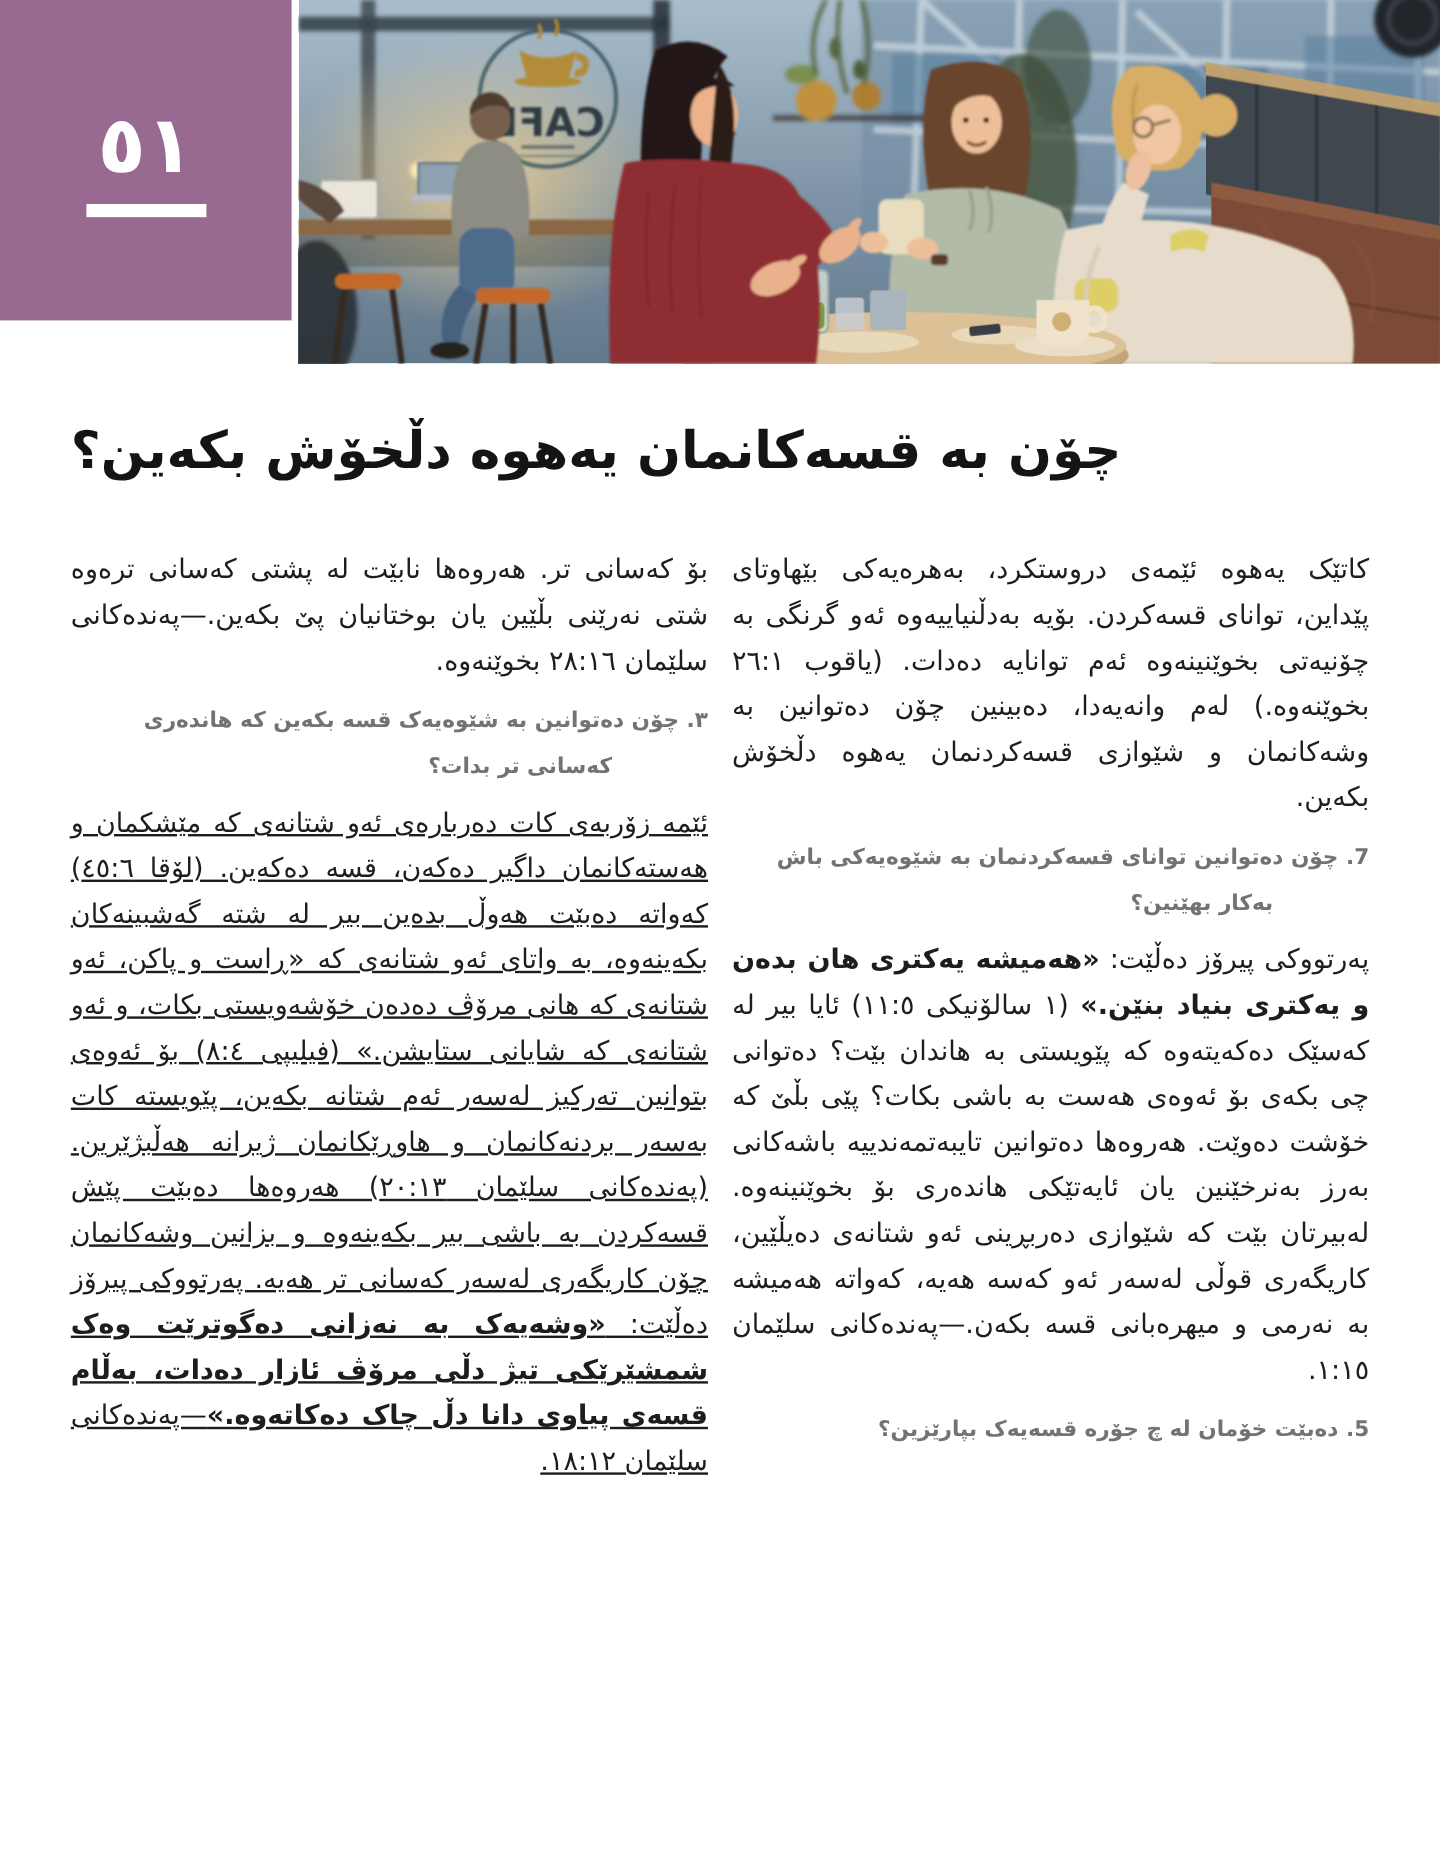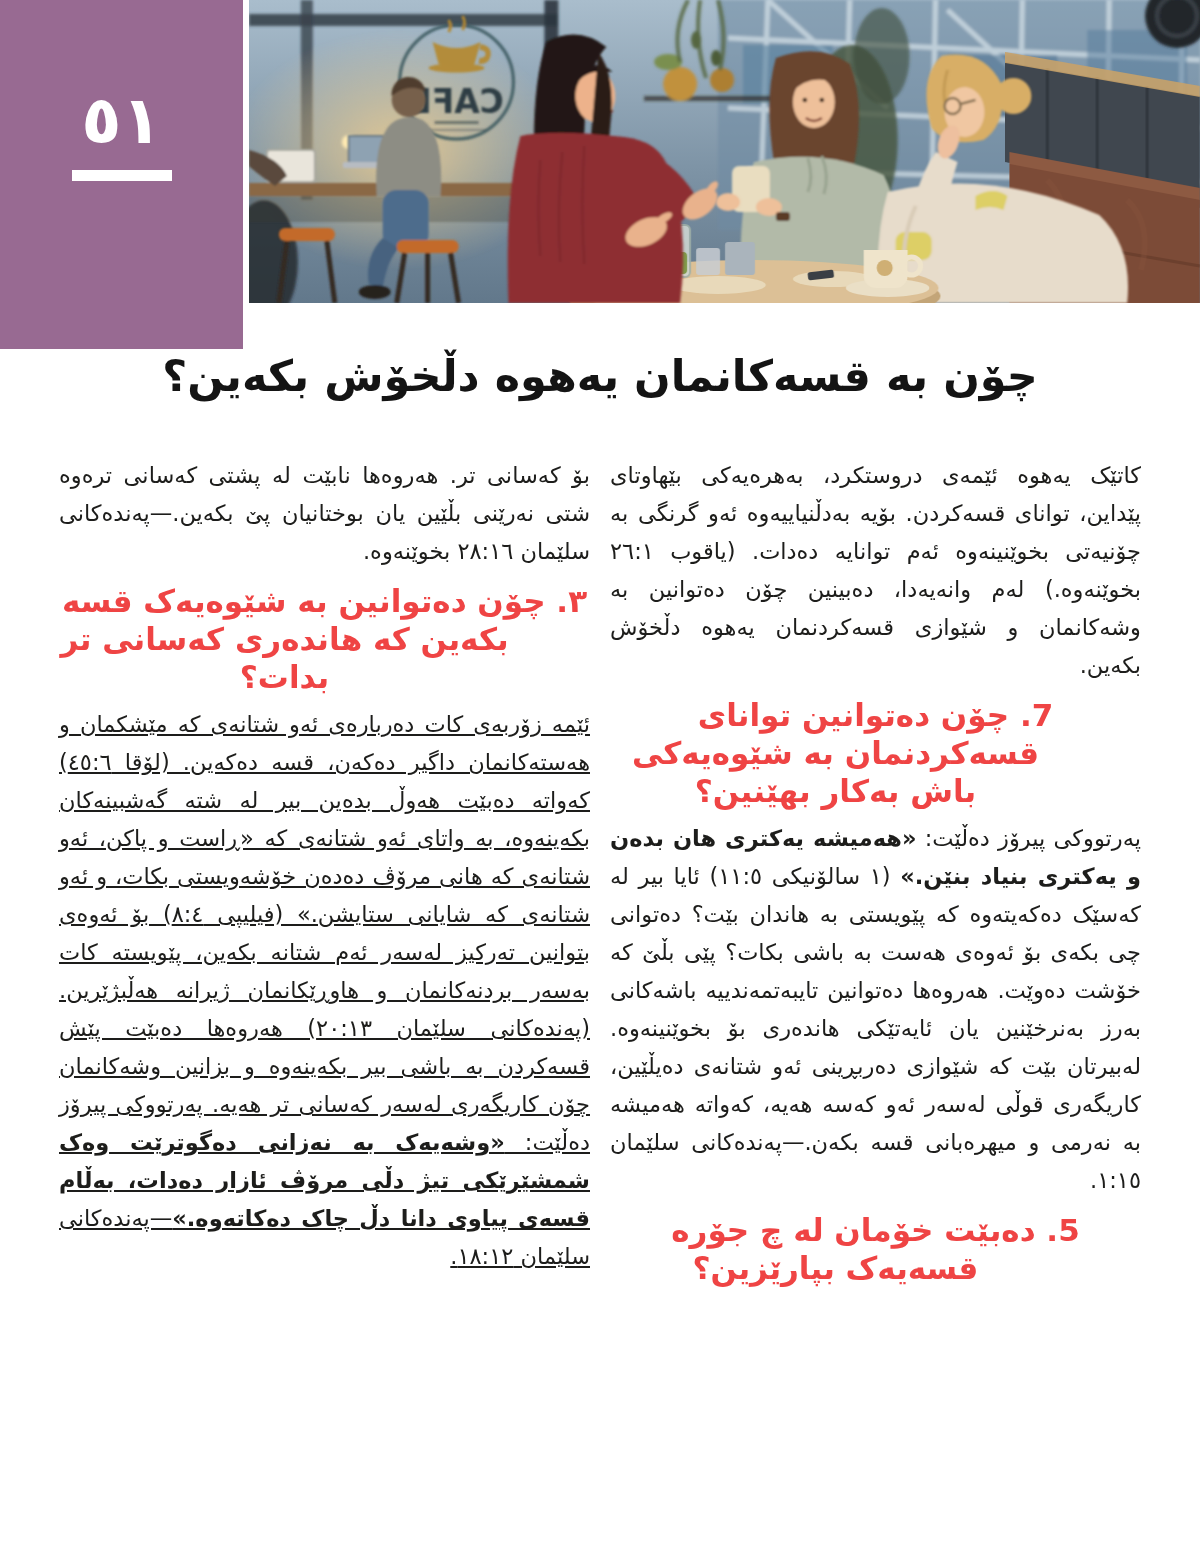--- a/index.html
+++ b/index.html
@@ -9,52 +9,52 @@
     background:#ffffff;
     overflow:hidden;
     font-family:"DejaVu Sans",sans-serif;
     direction:rtl;
     color:#1d1d1b;
     margin:0 auto;
   }
   
   .topband{position:absolute;top:0;left:0;width:1200px;height:303px;}
   .num-block{
-    position:absolute;left:0;top:0;width:243px;height:349px;
+    position:absolute;left:0;top:0;width:243px;height:267px;
     background:#986a92;
     display:flex;flex-direction:column;align-items:center;justify-content:flex-start;
   }
   .num-block .num{
     margin-top:88px;
     font-size:66px;line-height:1;font-weight:bold;color:#ffffff;
     letter-spacing:2px;
   }
   .num-underline{width:100px;height:11px;background:#ffffff;margin-top:16px;}
   .photo-wrap{position:absolute;left:249px;right:0;top:0;height:303px;overflow:hidden;}
   .photo-wrap svg{display:block;width:100%;height:100%;}
   
   .content{position:absolute;top:303px;left:0;right:0;padding:0 59px;}
   .title{
     margin:44px 0 0 0;
     font-size:43px;line-height:1.35;font-weight:bold;color:#141414;
-    text-align:center;
+    text-align:left;
   }
   .columns{display:flex;gap:20px;margin-top:28px;align-items:flex-start;}
   .col{flex:1 1 0;min-width:0;margin-top:23px;}
   .col p{
     margin:0 0 12px 0;
     font-size:22.5px;line-height:38px;
     text-align:justify;
   }
   .col p.last{margin-bottom:0;text-decoration:underline;}
   .q{
-    font-size:31px;line-height:38px;font-weight:bold;color:#ef4444;
+    font-size:18px;line-height:38px;font-weight:bold;color:#737373;
     margin:10px 0 9px 0;
     padding-inline-start:80px;text-indent:-80px;
-    text-align:center;
+    text-align:right;
   }
   b.bq{font-weight:bold;}
 </style>
 </head>
 <body>
 
 <div class="page">
 
   <div class="topband">
     <div class="num-block">

